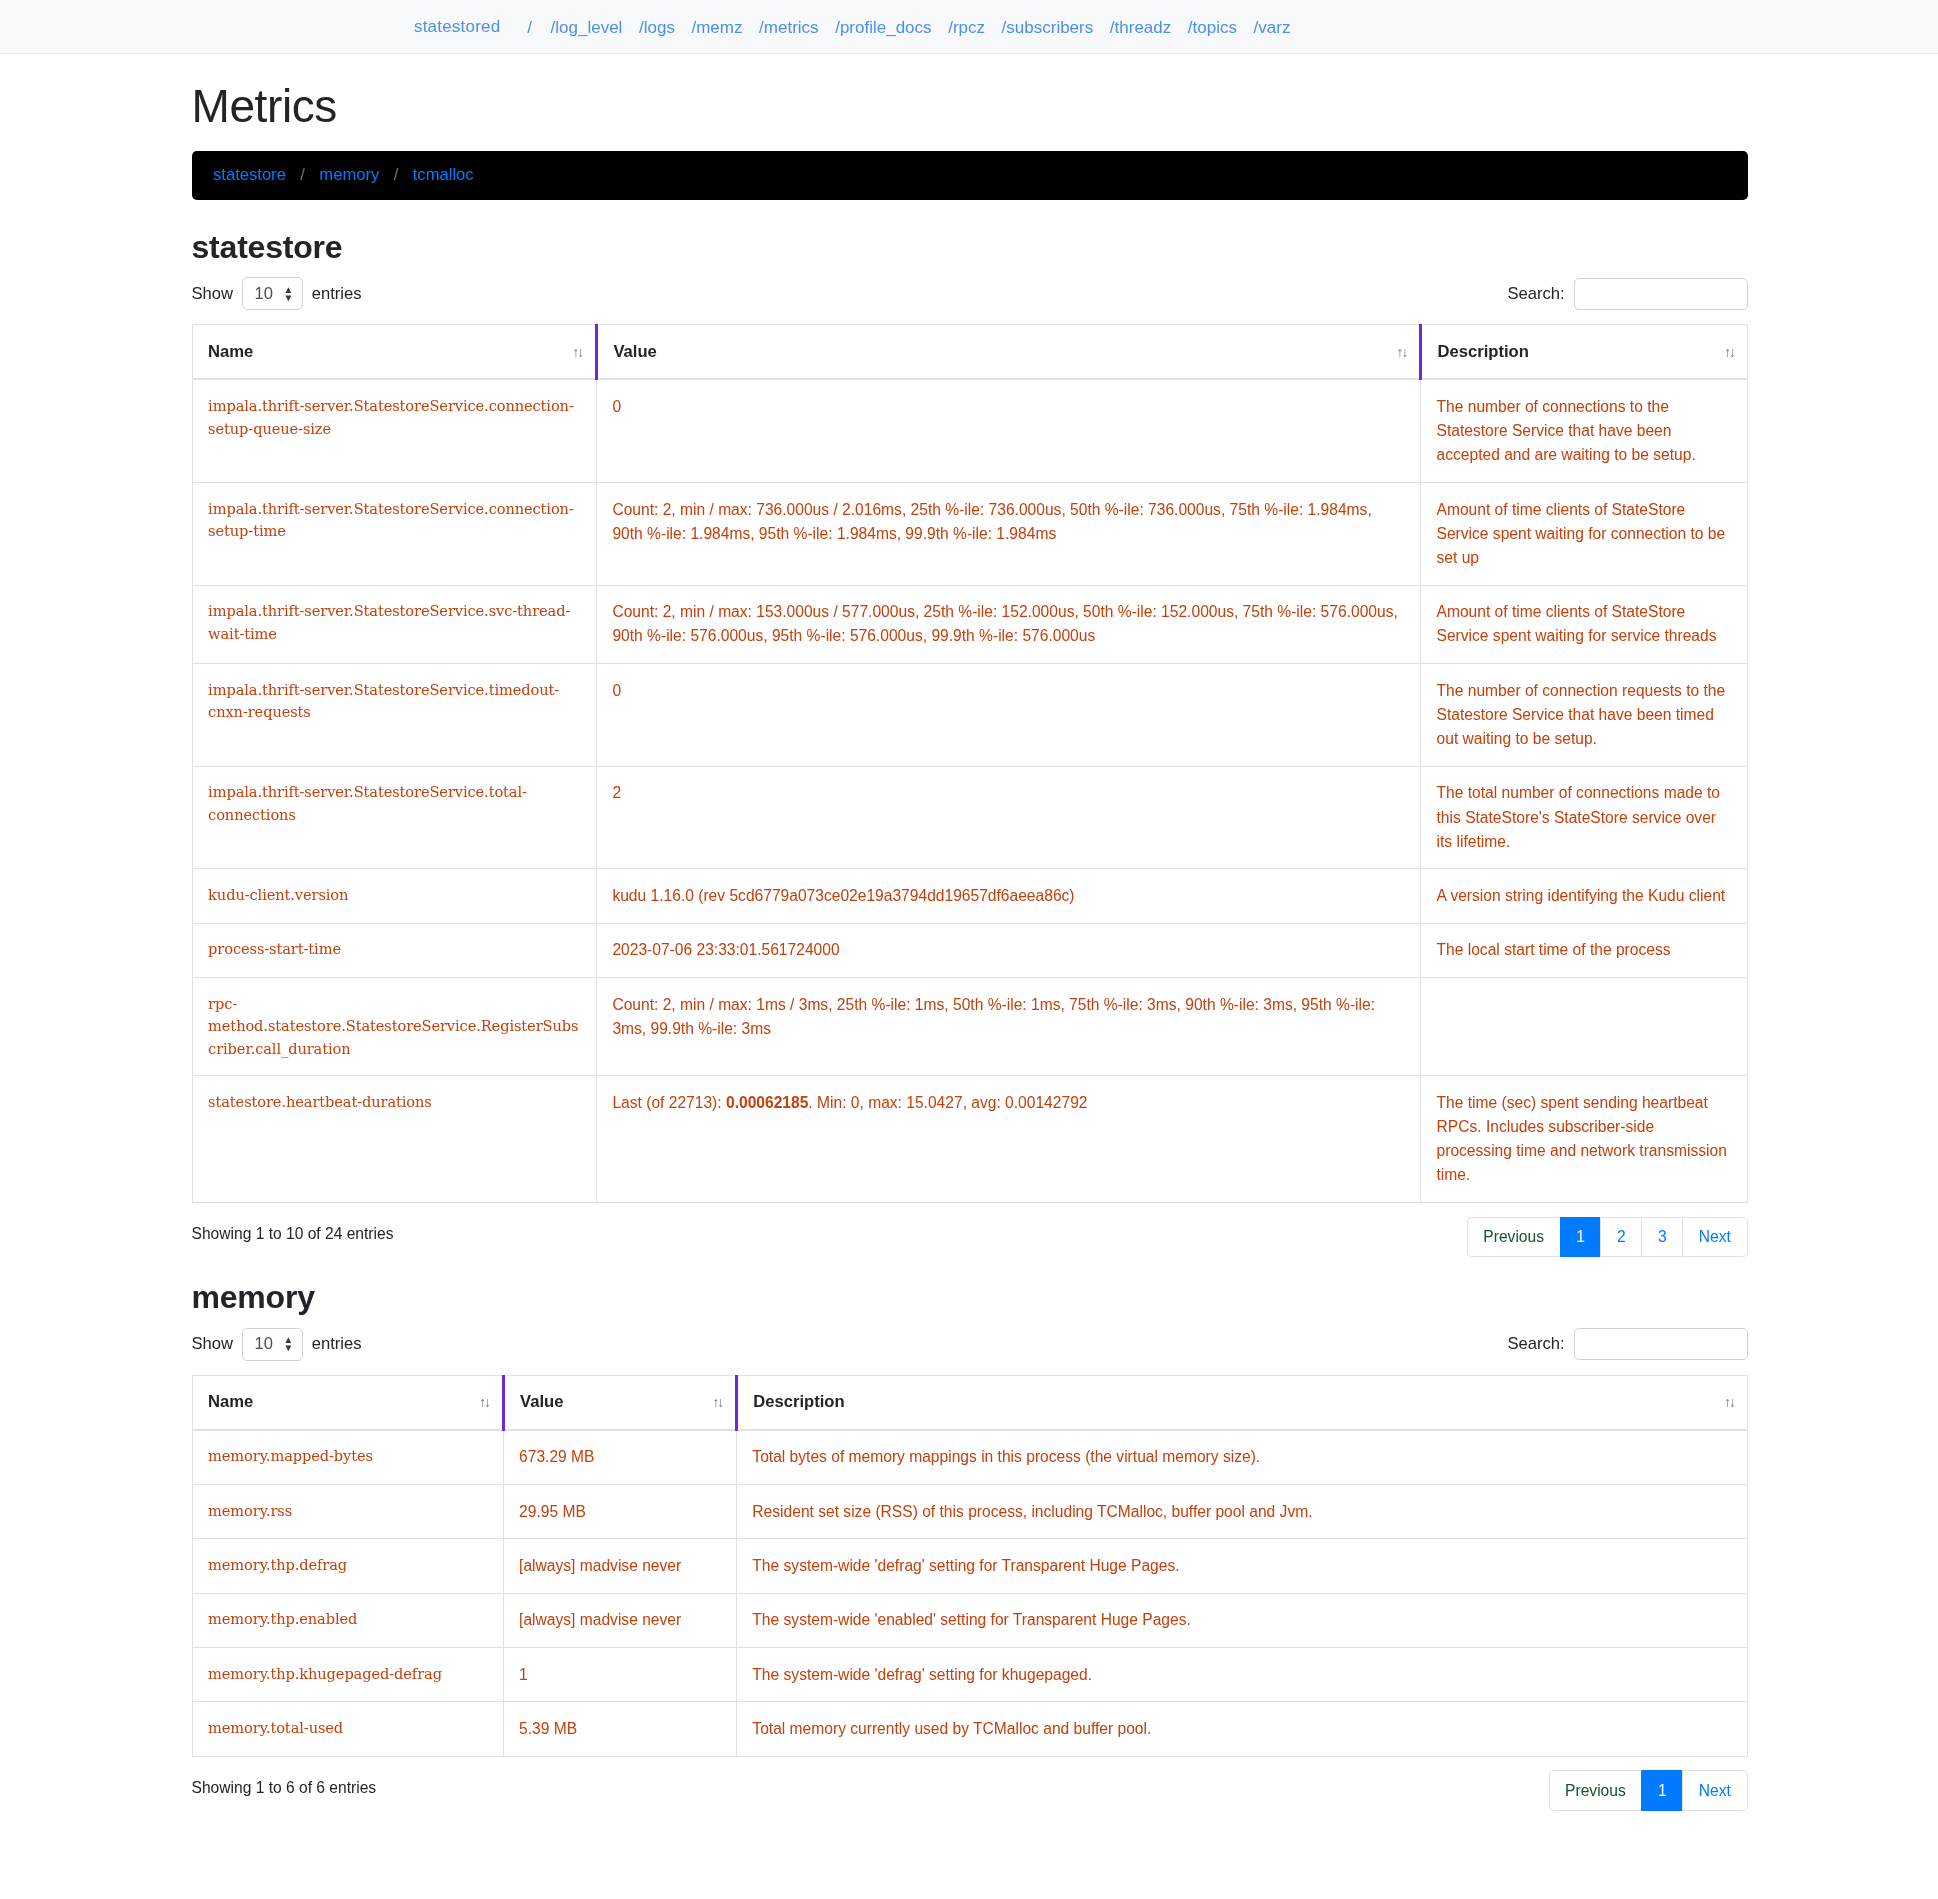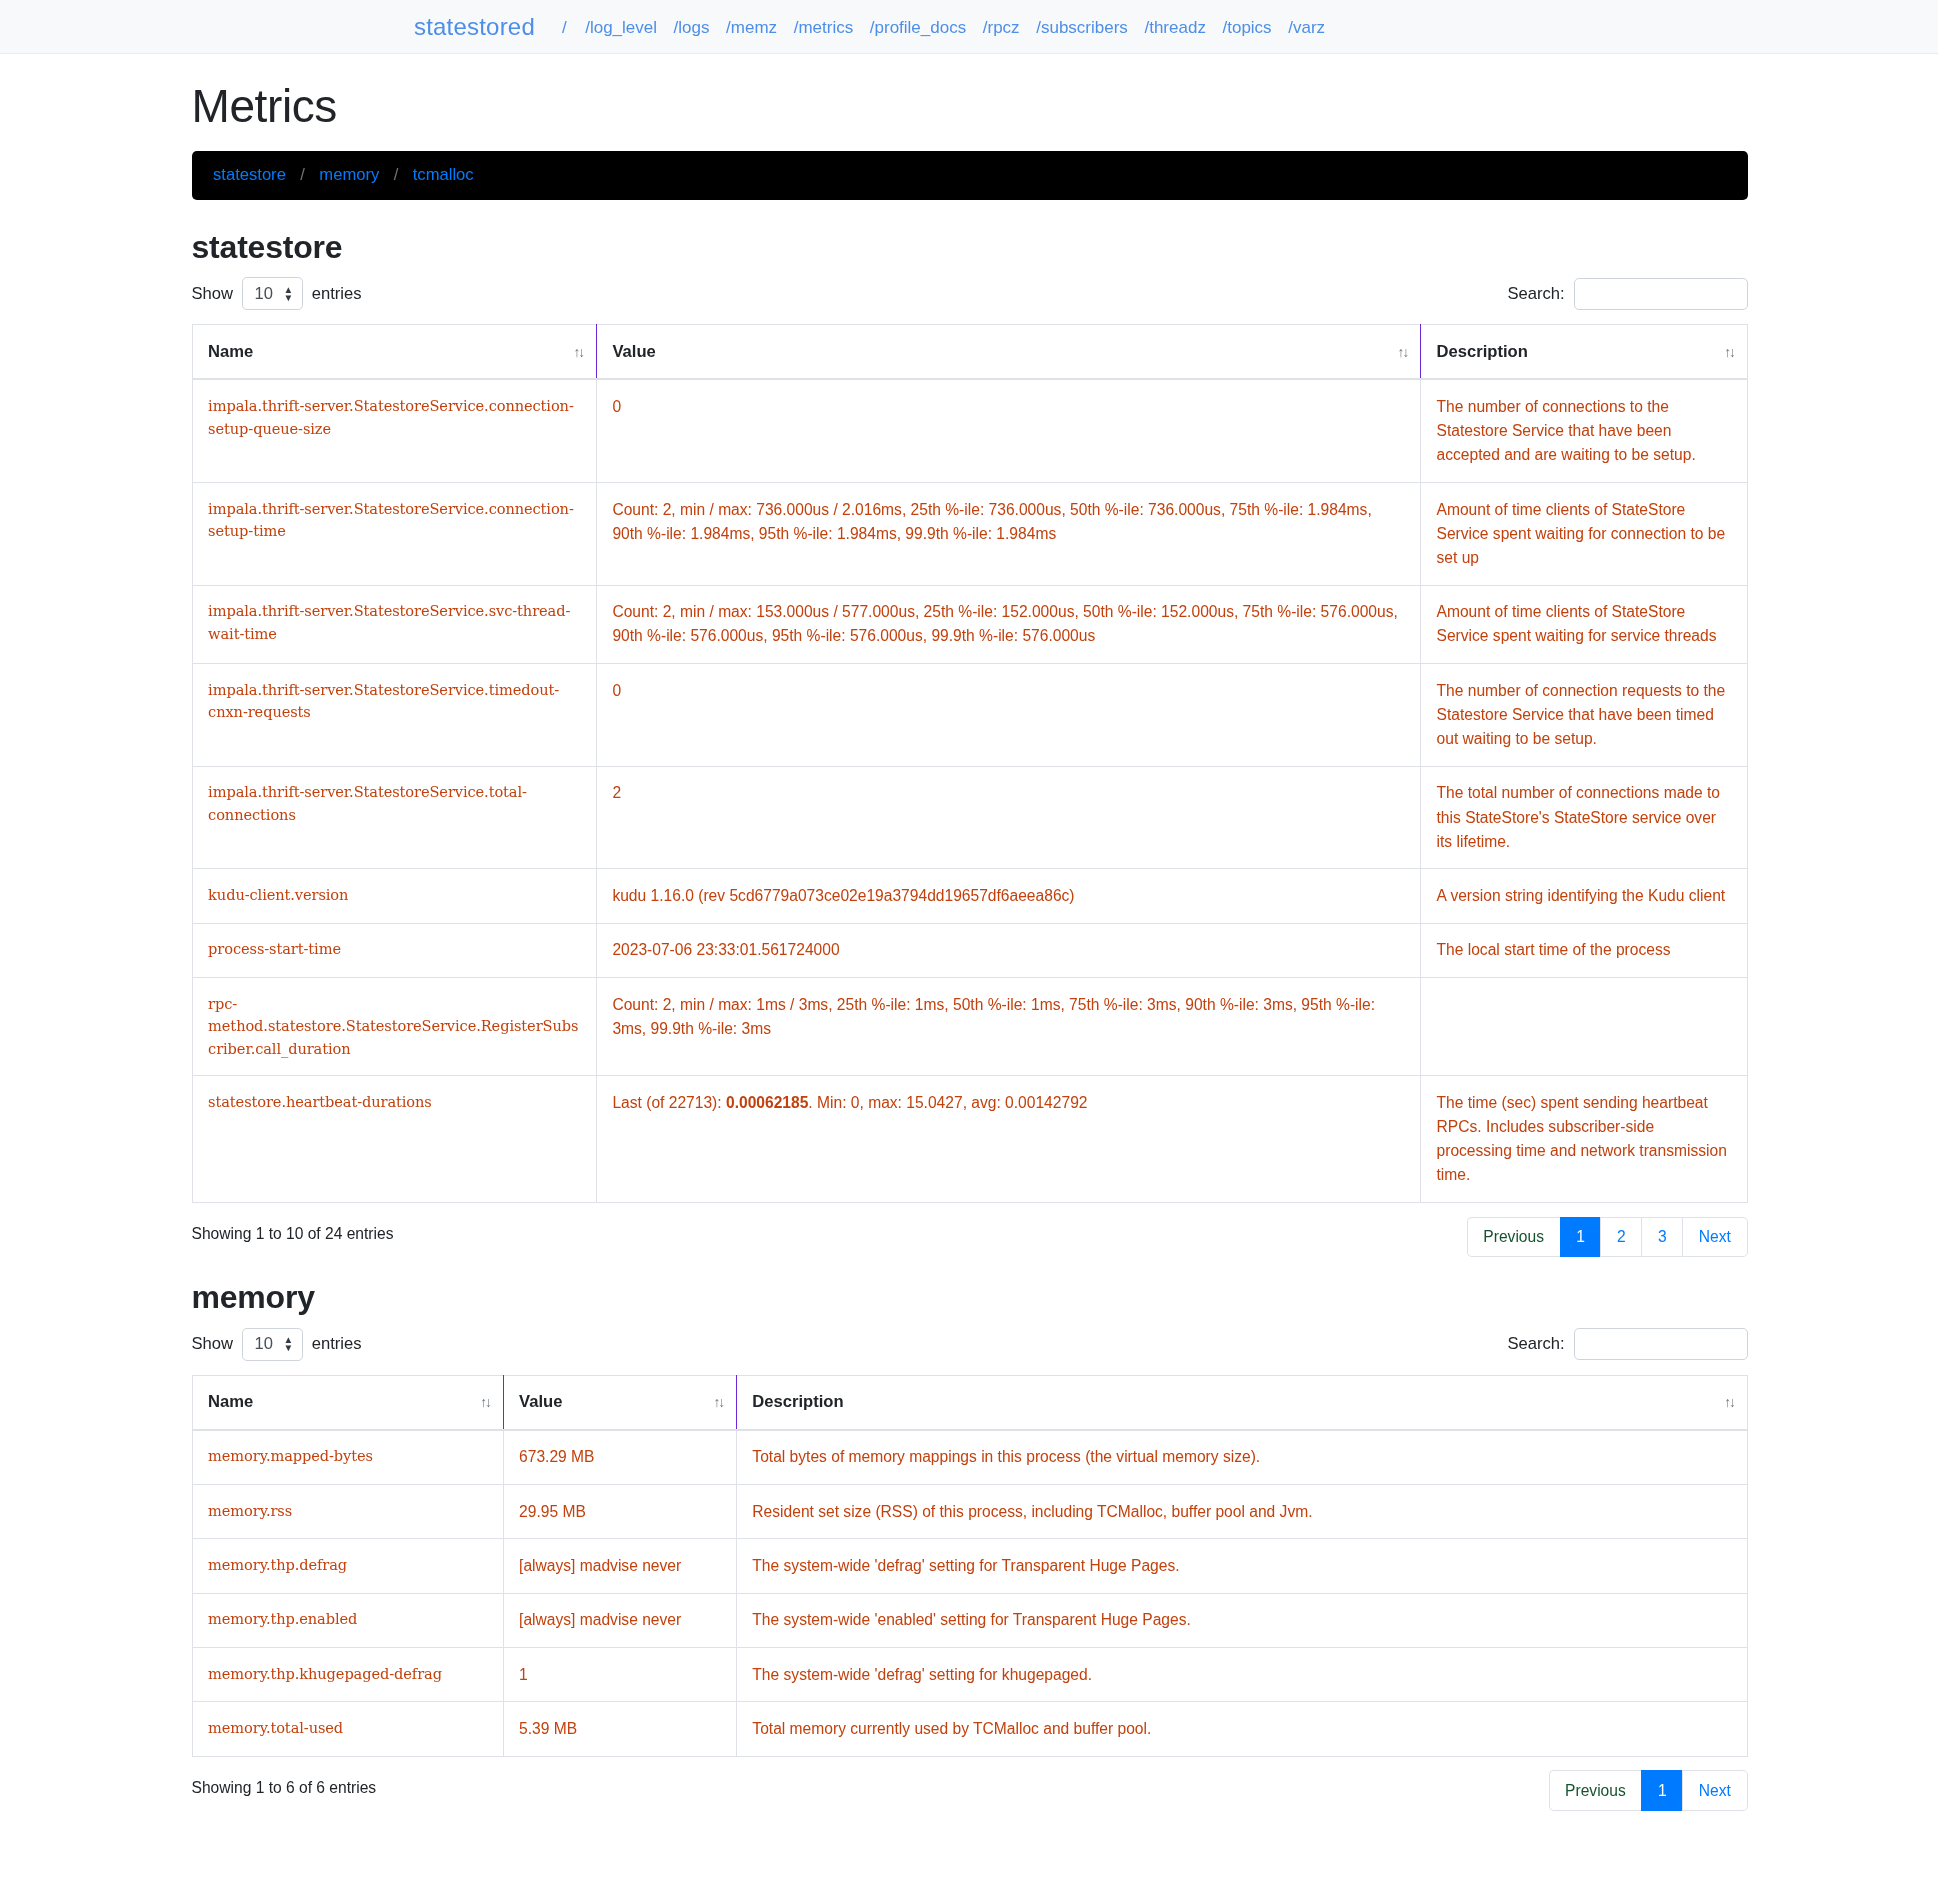--- a/index.html
+++ b/index.html
@@ -16,21 +16,21 @@
     background: #f8f9fa;
     border-bottom: 1px solid #e9ecef;
     height: 54px;
     display: flex;
     align-items: center;
     padding-left: 414px;
     font-size: 19.5px;
   }
   .navbar .brand {
     color: #4d8fe8;
-    font-size: 24px;
+    font-size: 17px;
     margin-right: 27px;
     text-decoration: none;
     letter-spacing: 0.2px;
   }
   .navbar a.navlink {
     color: #4d8fe8;
     text-decoration: none;
     margin-right: 16.6px;
     font-size: 17px;
   }
@@ -114,21 +114,21 @@
 
   
   table.dt {
     width: 100%;
     border-collapse: collapse;
     border: 1px solid #dee2e6;
     font-size: 15.6px;
   }
   table.dt thead th {
     border-bottom: 2px solid #dee2e6;
-    border-right: 1px solid #6d28d9;
+    border-right: 3px solid #6d28d9;
     text-align: left;
     font-weight: 700;
     font-size: 16.6px;
     padding: 16.6px 15.6px;
     position: relative;
     vertical-align: middle;
     white-space: nowrap;
     cursor: pointer;
   }
   table.dt thead th:last-child { border-right: none; }

